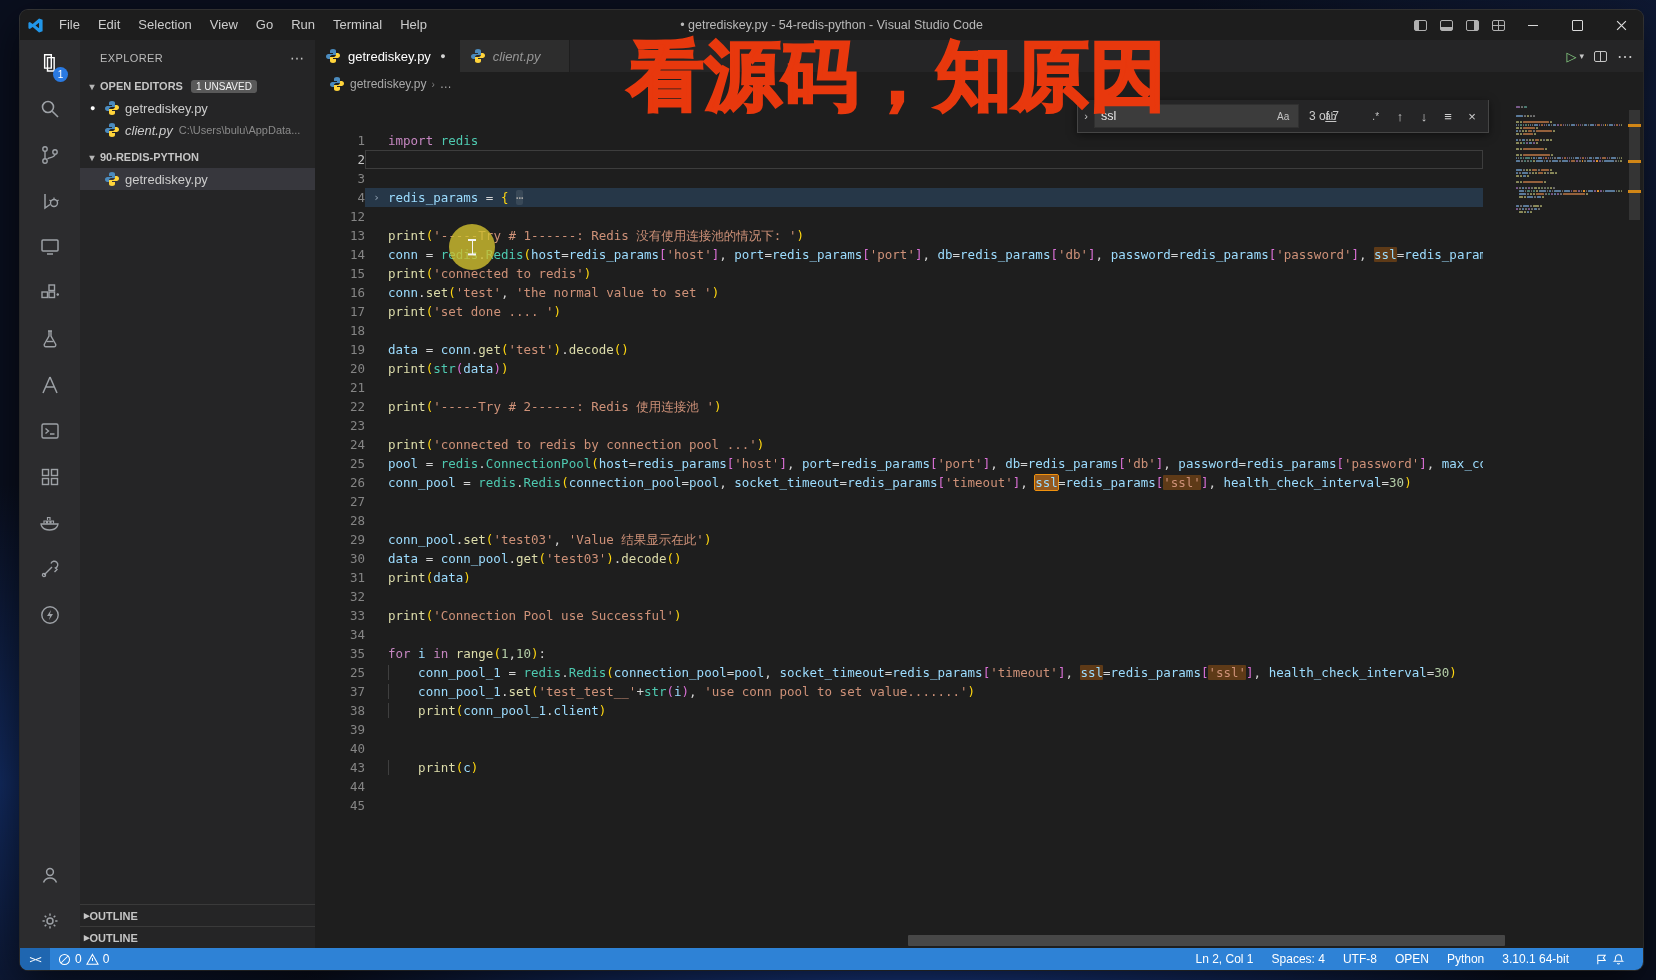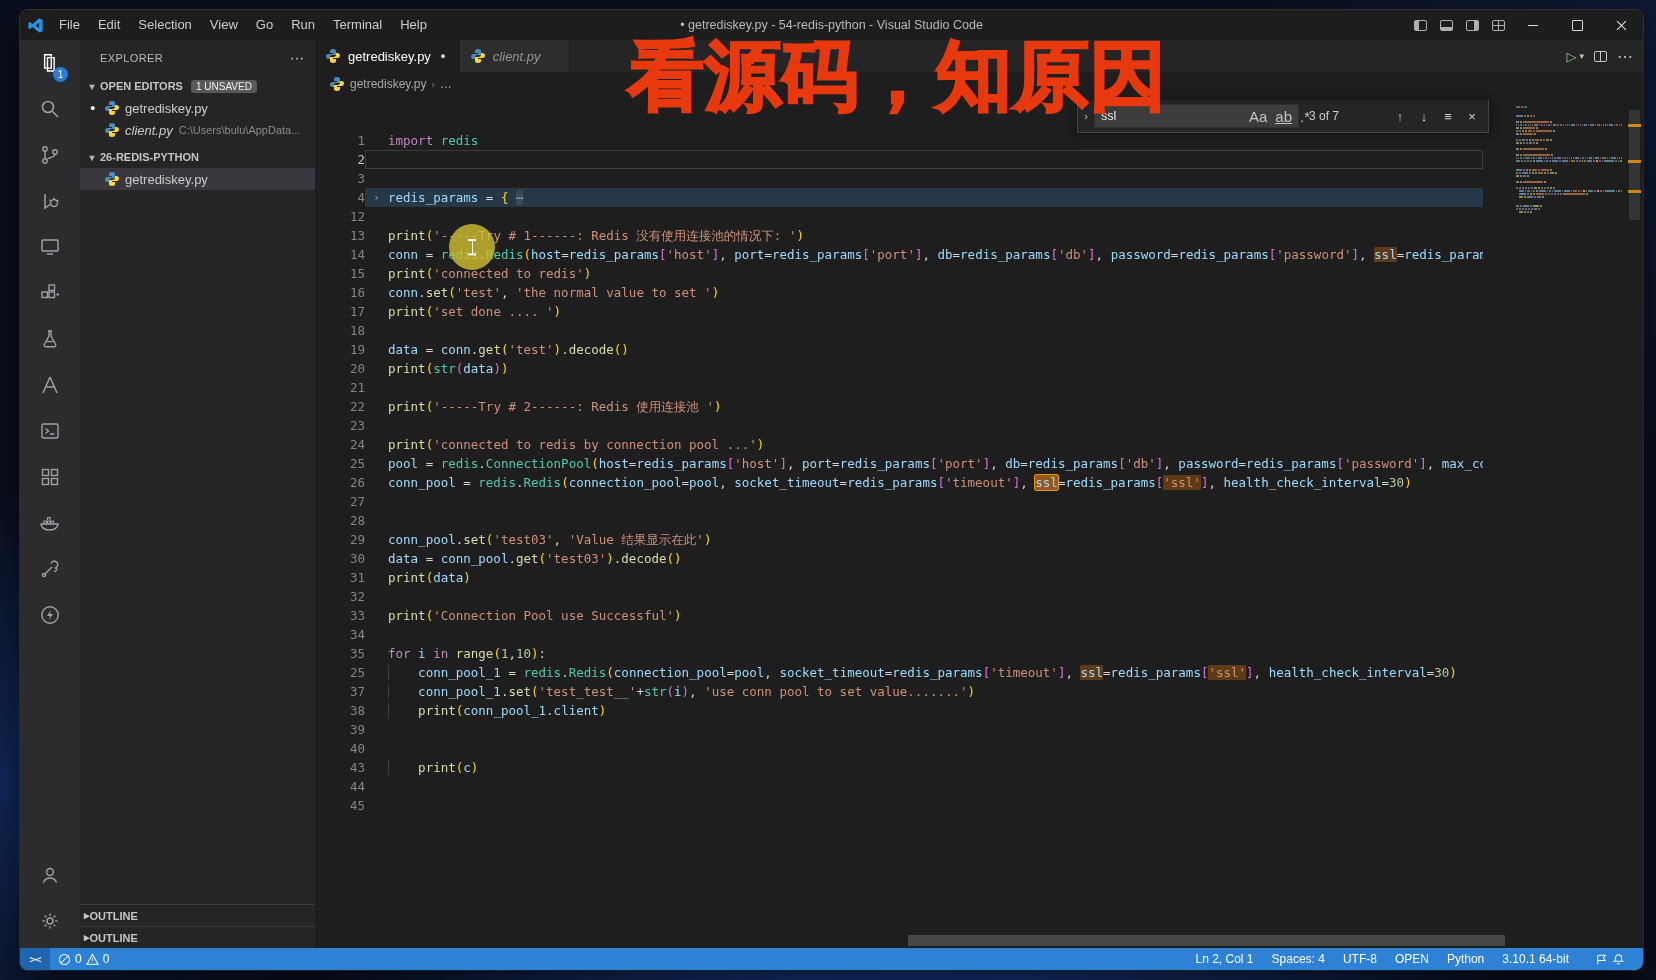--- a/index.html
+++ b/index.html
@@ -101,21 +101,21 @@
   .tk.mhc { background:#94591d; outline:1px solid #f1920e; border-radius:1px; }
 
   
   .find { position:absolute; left:1057px; top:90px; width:412px; height:33px; background:#252526;
     border:1px solid #454545; border-top:none; box-shadow:0 2px 8px rgba(0,0,0,.5);
     display:flex; align-items:center; z-index:6; }
   .find .fchev { width:16px; text-align:center; color:#c5c5c5; font-size:11px; }
   .find input { width:205px; height:24px; background:#3c3c3c; border:1px solid #303030; color:#e6e6e6;
     font-size:12.5px; padding:0 58px 0 6px; outline:none; font-family:"Liberation Sans",sans-serif; }
   .find .ftoggles { position:absolute; left:168px; display:flex; gap:2px; }
-  .find .ftog { color:#c5c5c5; font-size:15px; padding:1px 3px; border-radius:3px; }
+  .find .ftog { color:#c5c5c5; font-size:10px; padding:1px 3px; border-radius:3px;margin-left:28px; }
   .find .ftog:nth-child(2){ text-decoration:underline; }
   .find .fres { color:#cccccc; font-size:12px; margin-left:10px; white-space:nowrap; }
   .find .fbtns { margin-left:auto; display:flex; align-items:center; gap:4px; padding-right:6px; color:#cfcfcf; }
   .find .fbtn { width:20px; text-align:center; font-size:13px; }
 
   
   .minimap { position:absolute; left:1490px; top:86px; width:116px; bottom:34px; background:#1e1e1e; }
   .mm-rows { position:absolute; left:6px; top:10px; right:4px; }
   .mm-row { height:2px; margin-bottom:1px; display:flex; gap:1px; }
   .mm-row i { height:2px; border-radius:.5px; display:block; }
@@ -318,21 +318,21 @@
             <svg class="pyico" viewBox="0 0 16 16">
               <path fill="#4b8bbe" d="M8 1c-2 0-3 .8-3 2v2h3v1H3.5C2 6 1 7 1 8.5S2 11 3.5 11H5V9.2C5 8 6 7 7.2 7H11V3c0-1.2-1-2-3-2z"></path>
               <path fill="#ffd43b" d="M8 15c2 0 3-.8 3-2v-2H8v-1h4.5c1.5 0 2.5-1 2.5-2.5S14 5 12.5 5H11v1.8C11 8 10 9 8.8 9H5v4c0 1.2 1 2 3 2z"></path>
             </svg>
             <span class="nm it">client.py</span>
             <span class="path">C:\Users\bulu\AppData...</span>
           </div>
         </div>
       <div class="sec-head" style="margin-top:5px">
         <span class="chev">▾</span>
-        <span>26-REDIS-PYTHON</span>
+        <span>90-REDIS-PYTHON</span>
       </div>
       <div id="folder-items">
           <div class="sb-item sel">
             <span class="sp"></span>
             <svg class="pyico" viewBox="0 0 16 16">
               <path fill="#4b8bbe" d="M8 1c-2 0-3 .8-3 2v2h3v1H3.5C2 6 1 7 1 8.5S2 11 3.5 11H5V9.2C5 8 6 7 7.2 7H11V3c0-1.2-1-2-3-2z"></path>
               <path fill="#ffd43b" d="M8 15c2 0 3-.8 3-2v-2H8v-1h4.5c1.5 0 2.5-1 2.5-2.5S14 5 12.5 5H11v1.8C11 8 10 9 8.8 9H5v4c0 1.2 1 2 3 2z"></path>
             </svg>
             <span class="nm">getrediskey.py</span>
           </div>

